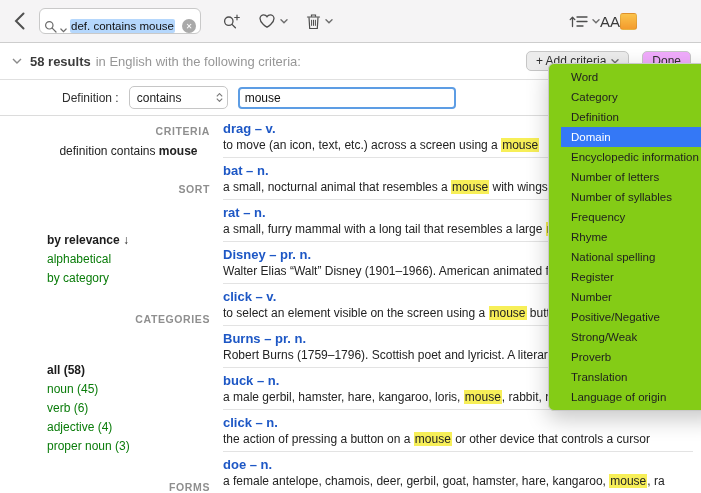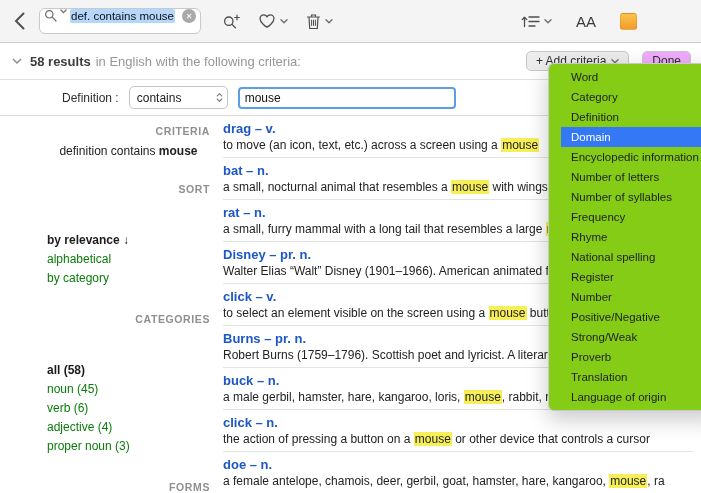--- a/index.html
+++ b/index.html
@@ -5,29 +5,29 @@
   html,body{margin:0;padding:0;}
   body{width:701px;height:493px;overflow:hidden;background:#fff;
        font-family:"Liberation Sans",sans-serif;color:#1a1a1a;}
   .app{position:relative;width:701px;height:493px;}
 
   
   .toolbar{height:42px;background:#f5f4f5;border-bottom:1px solid #cdcdcd;
            display:flex;align-items:center;padding:0 14px;}
   .tb-back{background:none;border:none;padding:0;margin-right:14px;display:flex;align-items:center;}
   .searchfield{width:152px;height:24px;background:#fff;border:1px solid #c9c9c9;border-radius:6px;
-               display:flex;align-items:flex-start;padding:0 4px;gap:3px;}
+               display:flex;align-items:flex-end;padding:0 4px;gap:3px;}
   .sf-text{font-size:11.5px;background:#b5d7fc;border-radius:2px;padding:1px 1px;
            white-space:nowrap;overflow:hidden;color:#111;}
   .sf-clear{width:14px;height:14px;border-radius:50%;background:#a9a9a9;color:#fff;font-size:8px;
             display:flex;align-items:center;justify-content:center;flex:none;margin-left:auto;}
   .tb-btn,.tb-group{display:flex;align-items:center;gap:4px;background:none;border:none;padding:0;}
   .toolbar > .tb-btn{margin-left:22px;}
   .toolbar > .tb-group{margin-left:18px;}
-  .tb-right{margin-left:auto;margin-right:50px;display:flex;align-items:center;gap:24px;}
+  .tb-right{margin-left:auto;margin-right:50px;display:flex;align-items:center;gap:0;}
   .tb-aa{background:none;border:none;font-size:15px;color:#3a3a3a;padding:0;font-family:inherit;}
   .note{width:15px;height:15px;border-radius:3px;background:linear-gradient(180deg,#fbc34b,#f39b2d);
         border:1px solid rgba(0,0,0,.08);}
 
   
   .results-bar{height:36px;display:flex;align-items:center;padding:0 10px 0 12px;
                border-bottom:1px solid #e0e0e0;background:#fff;}
   .rb-chev{margin-right:8px;display:flex;}
   .count{font-size:13px;font-weight:bold;color:#3c3c3c;margin-right:5px;}
   .desc{font-size:13px;color:#979797;}

